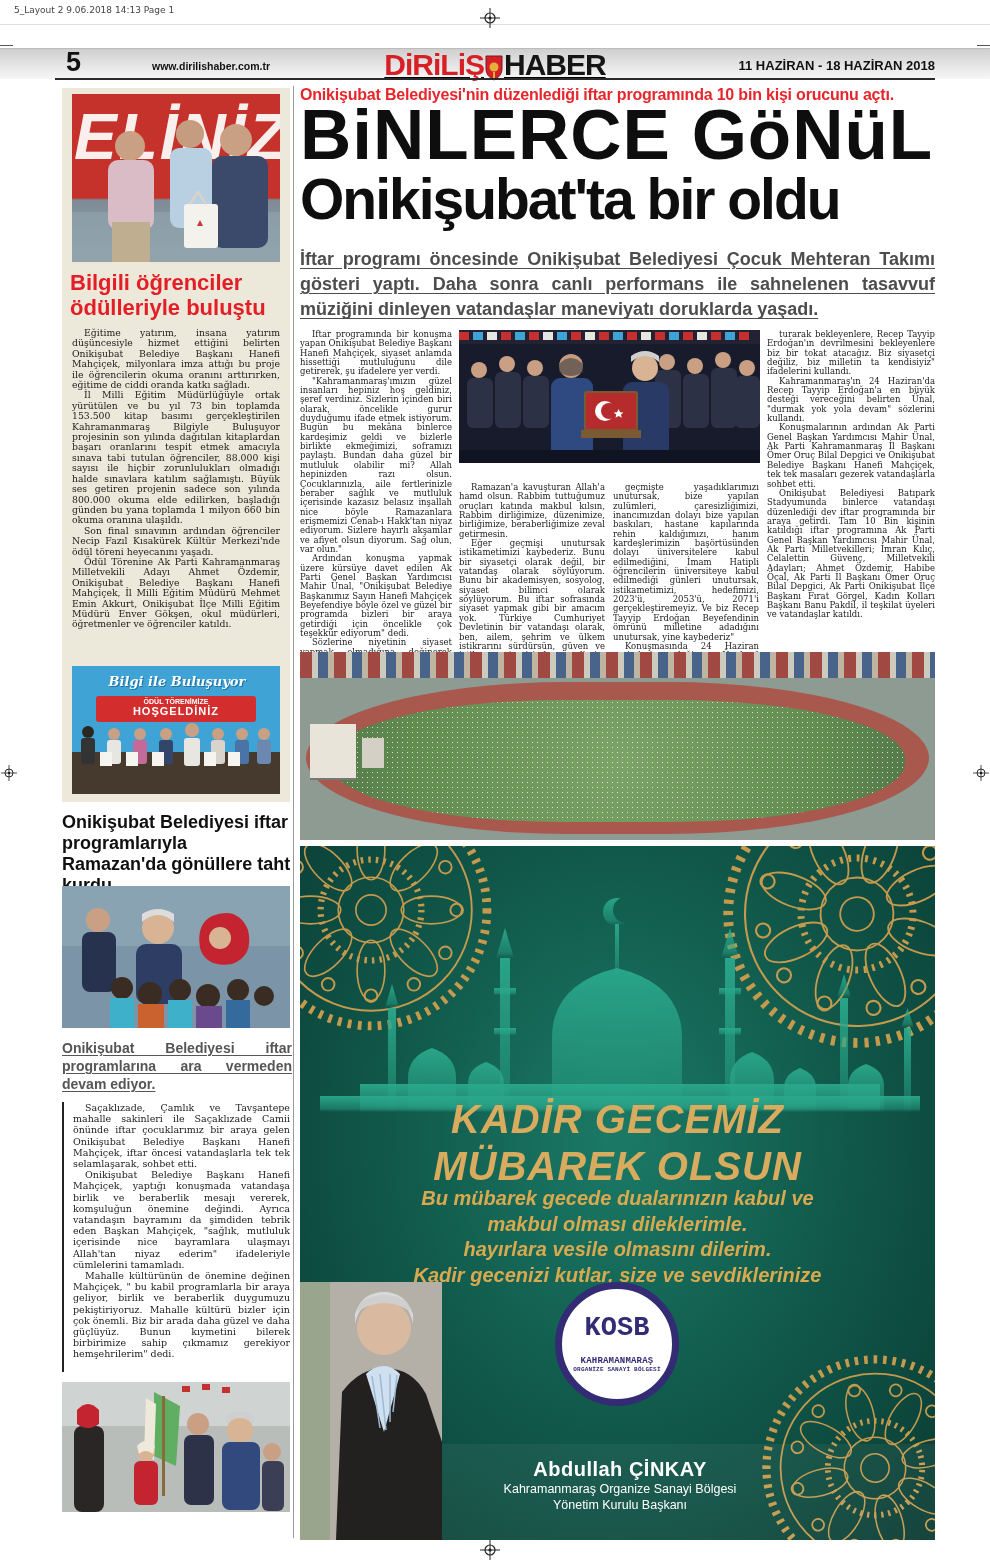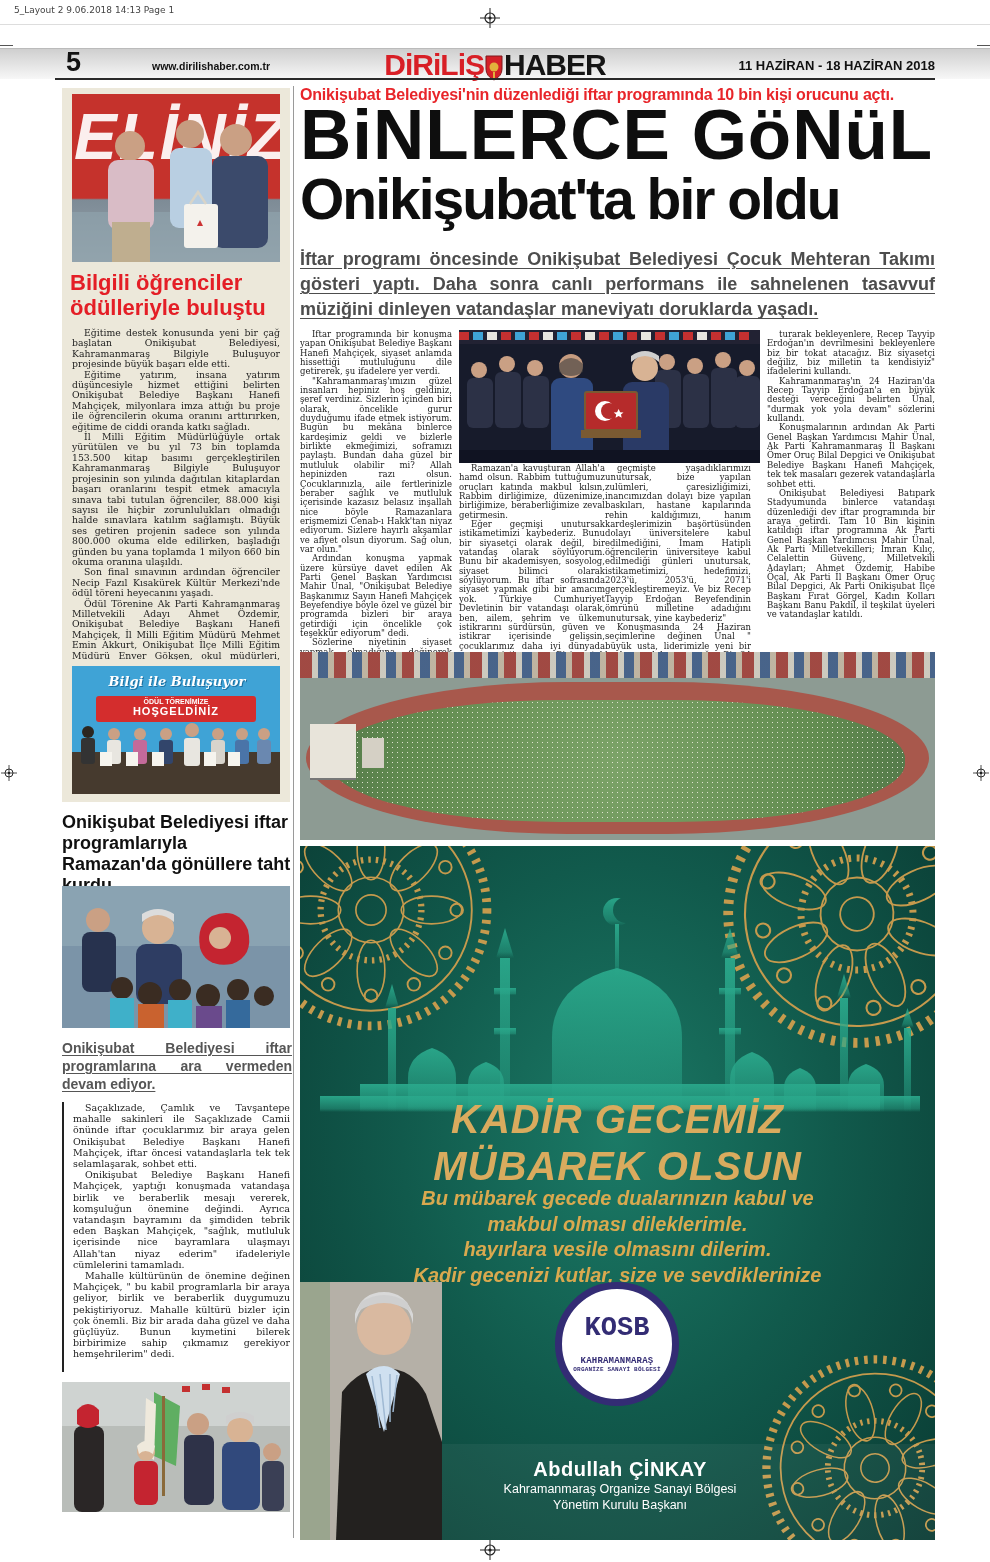--- a/index.html
+++ b/index.html
@@ -12,21 +12,21 @@
   .hairline{left:0;top:24px;width:990px;height:1px;background:#ddd;}
   .cropL{left:0;top:45px;width:13px;height:1px;background:#555;}
   .cropR{left:977px;top:45px;width:13px;height:1px;background:#555;}
   .regmark svg{display:block;}
 
   
   .hdrband{left:0;top:48px;width:990px;height:30px;background:linear-gradient(#cfcfcf,#f7f7f7);border-top:1px solid #bbb;}
   .hdrrule{left:55px;top:78px;width:880px;height:2px;background:#2a2a2a;}
   .pageno{left:66px;top:47px;font-size:27px;font-weight:bold;color:#111;}
   .website{left:152px;top:60px;font-size:10.5px;font-weight:bold;color:#111;}
-  .logo{left:0;top:48px;width:990px;text-align:center;font-size:30px;font-weight:bold;letter-spacing:-1px;}
+  .logo{left:0;top:48px;width:990px;text-align:center;font-size:30px;font-weight:bold;letter-spacing:-1px;text-decoration:underline;}
   .logo .l1{color:#d81f26;}
   .logo .l2{color:#151515;}
   .logo .shield{display:inline-block;vertical-align:-6px;margin:0 1px;}
   .dateline{left:655px;top:58px;width:280px;text-align:right;font-size:13px;font-weight:bold;color:#111;}
 
   
   .panel{left:62px;top:88px;width:228px;height:714px;background:#ece8da;}
   .divider{left:293px;top:86px;width:1px;height:1452px;background:#9a9a9a;}
   .photo{overflow:hidden;}
   .p1{left:72px;top:94px;width:208px;height:168px;background:linear-gradient(#c5322c 0%,#c5322c 62%,#7d8b96 63%,#9aa6ad 100%);}
@@ -45,21 +45,21 @@
   
   .kicker{left:300px;top:86px;width:635px;text-align:left;font-size:16px;font-weight:bold;color:#e8252a;letter-spacing:-.2px;}
   .hl{left:300px;top:100px;width:638px;color:#0e0e0e;font-weight:bold;}
   .hl .hl1{font-size:71px;line-height:.98;letter-spacing:1px;white-space:nowrap;}
   .hl .hl2{font-size:57px;line-height:1.02;letter-spacing:-2px;white-space:nowrap;}
   .subhead{left:300px;top:247px;width:635px;font-size:18px;line-height:1.4;font-weight:bold;color:#4d4d4d;text-align:justify;text-decoration:underline;text-underline-offset:3px;}
   .cols{left:300px;top:330px;width:635px;height:322px;display:flex;gap:7px;}
   .mcol{font-size:8.5px;line-height:1.1;text-align:justify;color:#1b1b1b;overflow:hidden;}
   .c1{width:152px;}
   .cmid{width:301px;display:flex;flex-direction:column;}
-  .cmid .inner{display:flex;margin-top:1px;flex:1;overflow:hidden;}
+  .cmid .inner{display:flex;gap:8px;margin-top:20px;flex:1;overflow:hidden;}
   .cmid .inner .mcol{width:146px;}
   .c4{width:168px;}
   .cer{width:301px;height:133px;background:#141828;position:relative;overflow:hidden;flex:none;}
   .aerial{left:300px;top:652px;width:635px;height:188px;background:#8d9b93;overflow:hidden;}
   .aerial .track{position:absolute;left:6px;top:30px;right:6px;bottom:6px;background:#a8584c;border-radius:42%/50%;}
   .aerial .field{position:absolute;left:30px;top:48px;right:30px;bottom:18px;border-radius:40%/48%;
      background:radial-gradient(circle at 50% 50%,#7ca368 0%,#628c50 70%,#54794a 100%);}
   .aerial .dots{position:absolute;inset:0;border-radius:40%/48%;
      background-image:radial-gradient(rgba(245,242,230,.85) .7px,transparent 1px);background-size:5px 5px;}
   .aerial .tents{position:absolute;left:0;top:0;width:635px;height:26px;
@@ -189,21 +189,20 @@
         <rect x="140" y="62" width="56" height="92" rx="10" fill="#3b4a6b"></rect>
       <rect x="112" y="110" width="34" height="44" rx="3" fill="#f4f2ec"></rect>
         <path d="M118 110 l8 -12 l8 12" stroke="#d8d4c8" stroke-width="2.5" fill="none"></path>
       <path d="M128 126 l3 6 l-6 0 z" fill="#c33"></path>
     </svg>
   </div>
 
   <div class="ab lt-head">Bilgili öğrenciler ödülleriyle buluştu</div>
 
   <div class="ab lt-body serif">
-    <p>Eğitime destek konusunda yeni bir çağ başlatan Onikişubat Belediyesi, Kahramanmaraş Bilgiyle Buluşuyor projesinde büyük başarı elde etti.</p>
     <p>Eğitime yatırım, insana yatırım düşüncesiyle hizmet ettiğini belirten Onikişubat Belediye Başkanı Hanefi Mahçiçek, milyonlara imza attığı bu proje ile öğrencilerin okuma oranını arttırırken, eğitime de ciddi oranda katkı sağladı.</p>
     <p>İl Milli Eğitim Müdürlüğüyle ortak yürütülen ve bu yıl 73 bin toplamda 153.500 kitap basımı gerçekleştirilen Kahramanmaraş Bilgiyle Buluşuyor projesinin son yılında dağıtılan kitaplardan başarı oranlarını tespit etmek amacıyla sınava tabi tutulan öğrenciler, 88.000 kişi sayısı ile hiçbir zorunlulukları olmadığı halde sınavlara katılım sağlamıştı. Büyük ses getiren projenin sadece son yılında 800.000 okuma elde edilirken, başladığı günden bu yana toplamda 1 milyon 660 bin okuma oranına ulaşıldı.</p>
     <p>Son final sınavının ardından öğrenciler Necip Fazıl Kısakürek Kültür Merkezi'nde ödül töreni heyecanını yaşadı.</p>
     <p>Ödül Törenine Ak Parti Kahramanmaraş Milletvekili Adayı Ahmet Özdemir, Onikişubat Belediye Başkanı Hanefi Mahçiçek, İl Milli Eğitim Müdürü Mehmet Emin Akkurt, Onikişubat İlçe Milli Eğitim Müdürü Enver Gökşen, okul müdürleri, öğretmenler ve öğrenciler katıldı.</p>
   </div>
 
   <div class="ab photo p2">
     <div class="tinyflag"></div>
     <div class="ab" style="left:0;top:0;width:208px;height:48px;background:#3fa3d6"></div>
     <div class="ab" style="left:20px;top:8px;width:170px;text-align:center;color:#fff;font-family:'DejaVu Serif',serif;font-style:italic;font-weight:bold;font-size:13px;text-shadow:1px 1px 0 #1c6fa0">Bilgi ile Buluşuyor</div>

